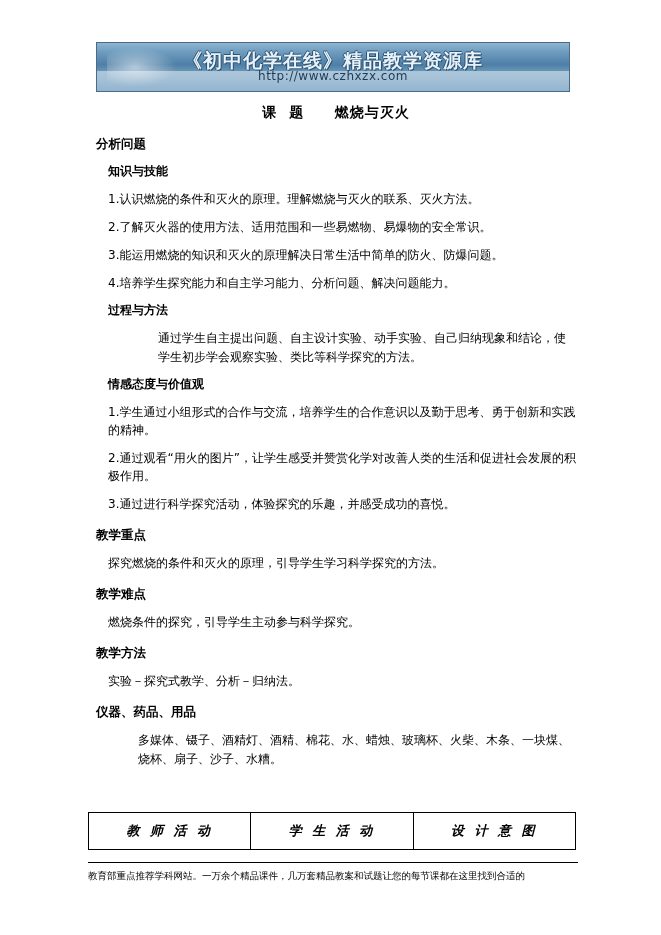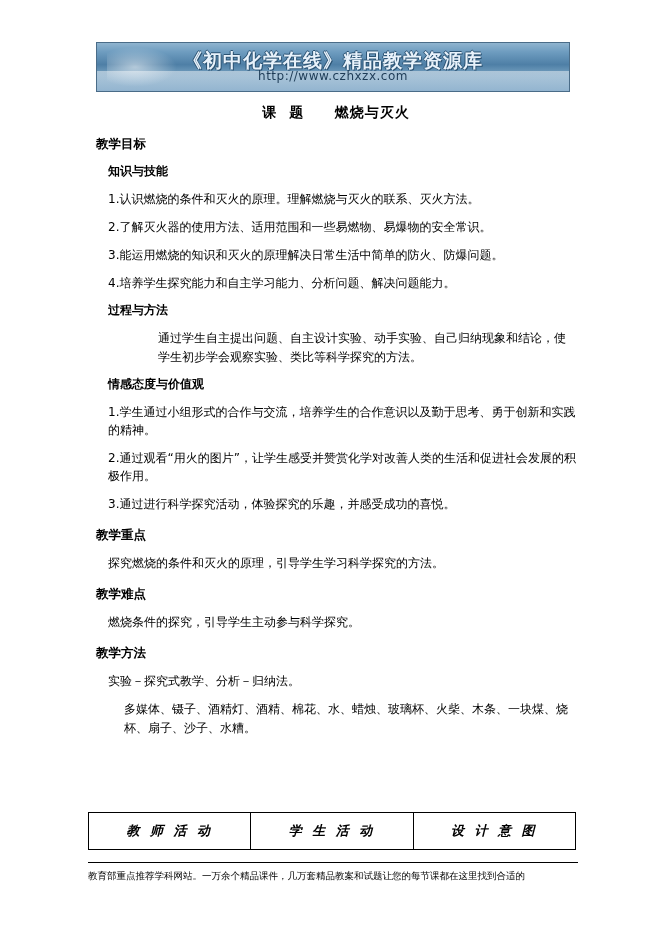--- a/index.html
+++ b/index.html
@@ -107,21 +107,21 @@
     font-size: 12px;
     margin: 10px 0 10px 12px;
     line-height: 1.5;
   }
   .para.indent-block {
     margin-left: 62px;
     margin-right: 0;
     line-height: 1.55;
   }
   .para.indent-items {
-    margin-left: 28px;
+    margin-left: 42px;
     line-height: 1.55;
   }
 
   
   .tbl {
     position: absolute;
     left: 88px;
     top: 812px;
     width: 488px;
     border: 1px solid #000;
@@ -167,21 +167,21 @@
   </div>
 
   <div class="doc">
 
     <div class="doc-title">
       <span class="t-label">课 题</span>
       &nbsp;&nbsp;
       <span class="t-value">燃烧与灭火</span>
     </div>
 
-    <div class="h2 first">教学目标</div>
+    <div class="h2 first">分析问题</div>
     <div class="sub">知识与技能</div>
     <div class="para">1.认识燃烧的条件和灭火的原理。理解燃烧与灭火的联系、灭火方法。</div>
     <div class="para">2.了解灭火器的使用方法、适用范围和一些易燃物、易爆物的安全常识。</div>
     <div class="para">3.能运用燃烧的知识和灭火的原理解决日常生活中简单的防火、防爆问题。</div>
     <div class="para">4.培养学生探究能力和自主学习能力、分析问题、解决问题能力。</div>
     <div class="sub">过程与方法</div>
     <div class="para indent-block">通过学生自主提出问题、自主设计实验、动手实验、自己归纳现象和结论，使学生初步学会观察实验、类比等科学探究的方法。</div>
     <div class="sub">情感态度与价值观</div>
     <div class="para">1.学生通过小组形式的合作与交流，培养学生的合作意识以及勤于思考、勇于创新和实践的精神。</div>
     <div class="para">2.通过观看“用火的图片”，让学生感受并赞赏化学对改善人类的生活和促进社会发展的积极作用。</div>
@@ -189,20 +189,21 @@
 
     <div class="h2">教学重点</div>
     <div class="para">探究燃烧的条件和灭火的原理，引导学生学习科学探究的方法。</div>
 
     <div class="h2">教学难点</div>
     <div class="para">燃烧条件的探究，引导学生主动参与科学探究。</div>
 
     <div class="h2">教学方法</div>
     <div class="para">实验－探究式教学、分析－归纳法。</div>
 
+    <div class="h2">仪器、药品、用品</div>
     <div class="para indent-items">多媒体、镊子、酒精灯、酒精、棉花、水、蜡烛、玻璃杯、火柴、木条、一块煤、烧杯、扇子、沙子、水糟。</div>
 
   </div>
 
   <table class="tbl">
     <tbody>
       <tr>
         <td>教 师 活 动</td>
         <td>学 生 活 动</td>
         <td>设 计 意 图</td>

